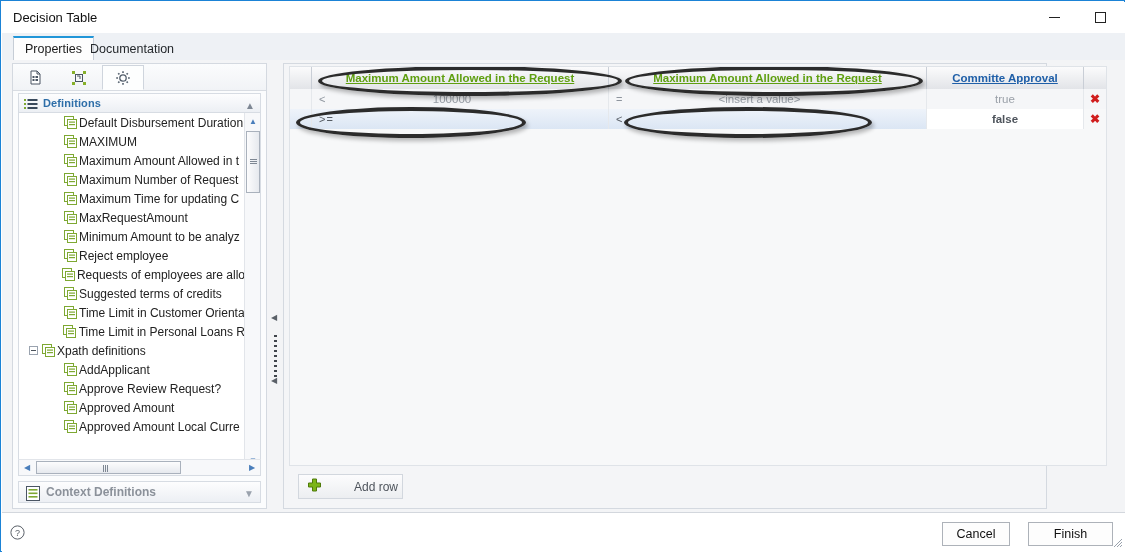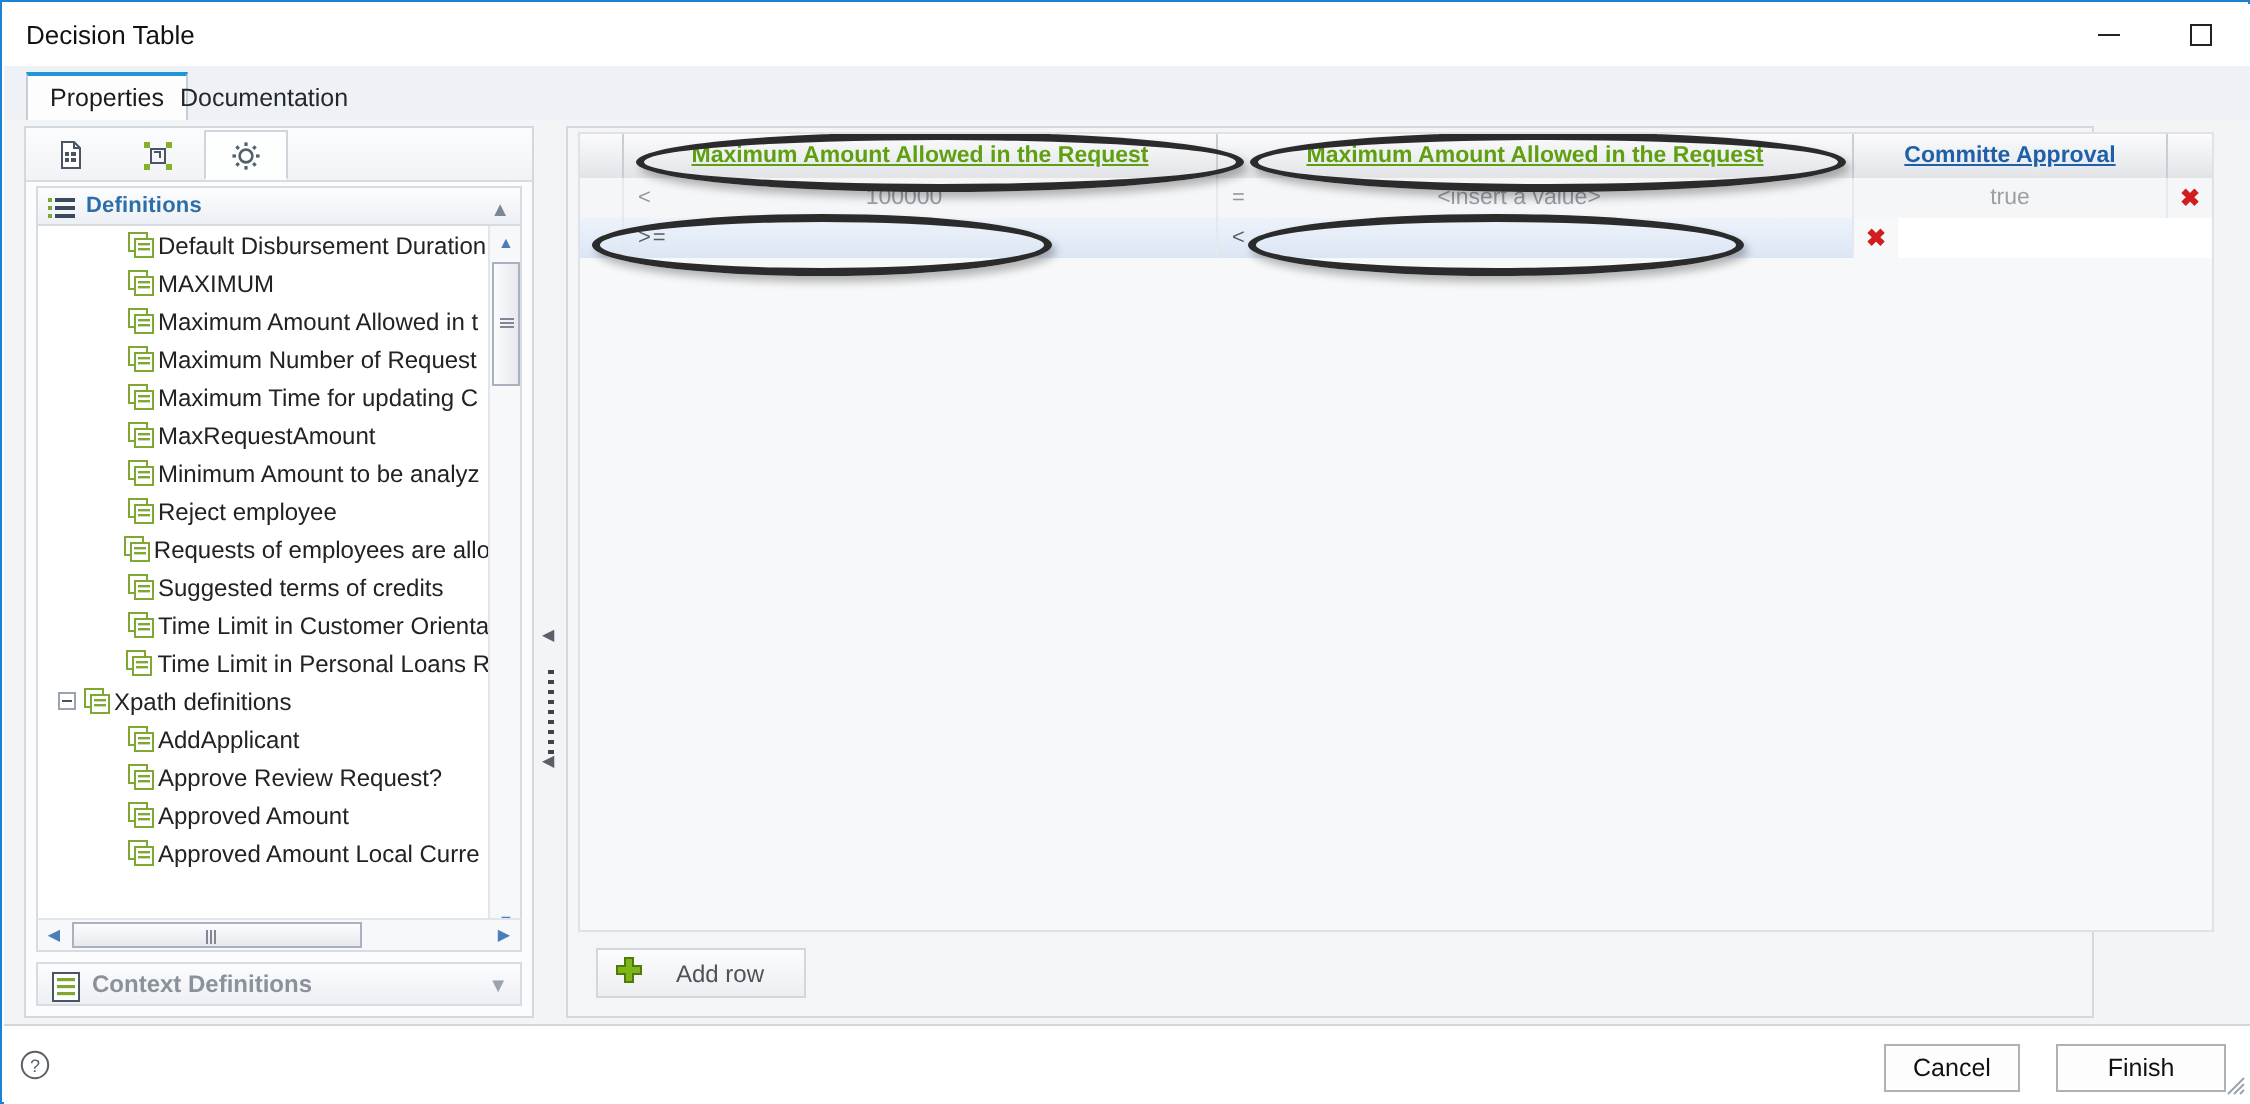--- a/index.html
+++ b/index.html
@@ -224,21 +224,21 @@
   .addrow-bar{
     position:absolute;left:5px;bottom:8px;width:818px;height:26px;
   }
   .addrow-btn{
     position:absolute;left:9px;top:0;width:105px;height:25px;
     background:linear-gradient(#fcfcfd,#eceef1);
     border:1px solid #d2d7de;box-sizing:border-box;
     display:flex;align-items:center;
   }
   .addrow-btn .plus{margin-left:8px;}
-  .addrow-btn .lbl{font-size:12px;color:#4e545c;margin-left:16px;}
+  .addrow-btn .lbl{font-size:12px;color:#4e545c;margin-left:32px;}
   
   .footer{
     position:absolute;left:1px;top:511px;width:1123px;height:40px;
     background:#ffffff;border-top:1px solid #d3d7dd;
   }
   .help-icon{position:absolute;left:8px;top:12px;}
   .fbtn{
     position:absolute;top:9px;width:68px;height:24px;
     background:#fdfdfd;border:1px solid #adb2b9;box-sizing:border-box;
     display:flex;align-items:center;justify-content:center;
@@ -647,20 +647,23 @@
           <div class="dcell c1">
             <span class="sel-strip"></span>
             <span class="op">&gt;=</span>
             <span class="val">100000</span>
           </div>
           <div class="dcell c2">
             <span class="sel-strip"></span>
             <span class="op">&lt;</span>
             <span class="val">300000</span>
           </div>
+          <div class="dcell c3 res">
+            <span class="val">false</span>
+          </div>
           <div class="dcell del">
             <span class="del-x">✖</span>
           </div>
         </div>
 
         <div class="ell" style="left:28px;top:-1px;width:296px;height:22px;"></div>
         <div class="ell" style="left:335px;top:-1px;width:290px;height:22px;"></div>
         <div class="ell" style="left:6px;top:40px;width:222px;height:23px;"></div>
         <div class="ell" style="left:334px;top:40px;width:240px;height:23px;"></div>
       </div>

